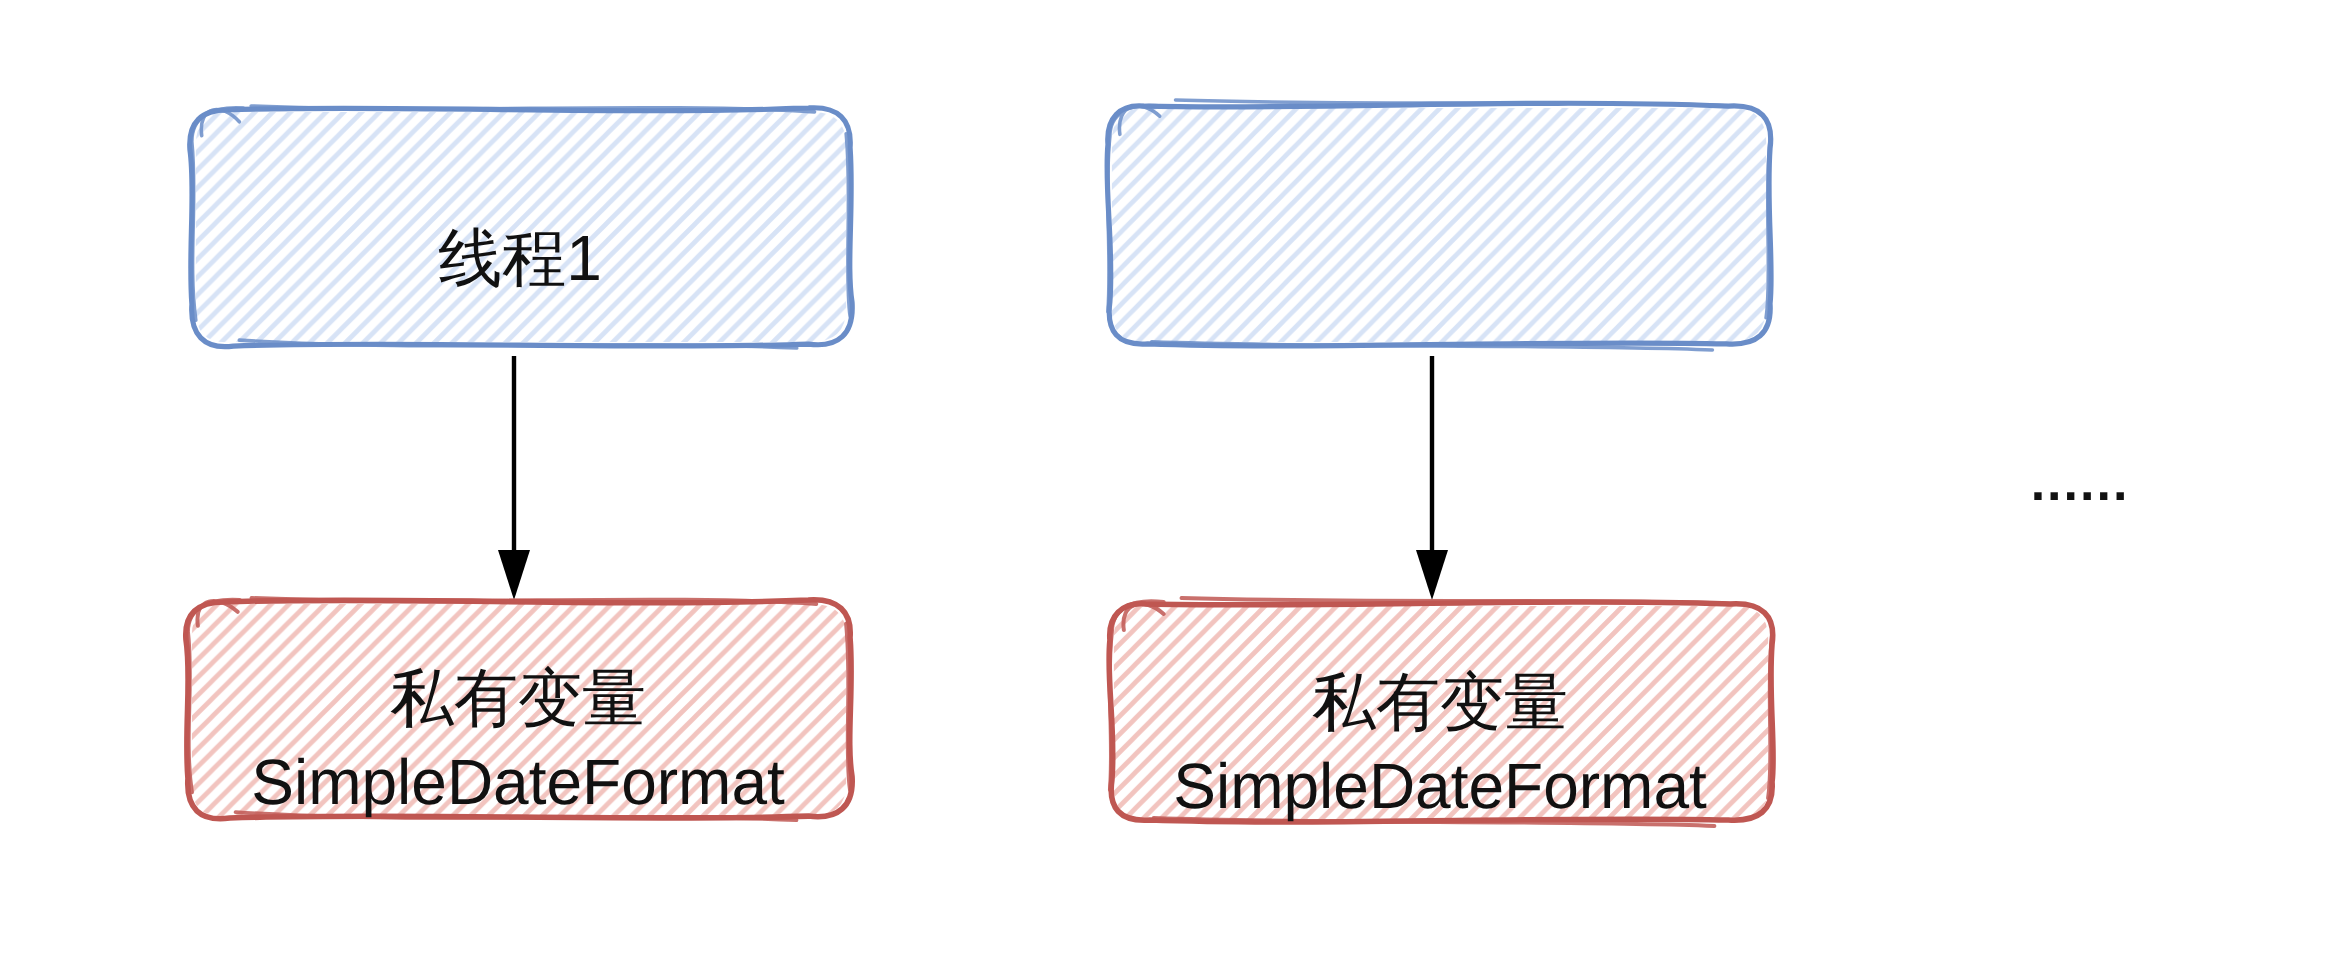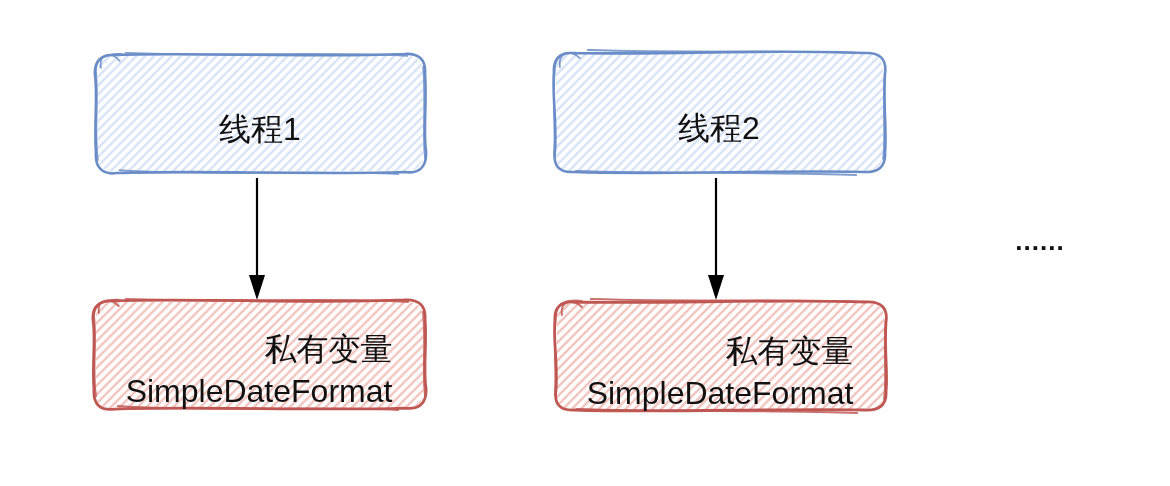--- a/index.html
+++ b/index.html
@@ -26,21 +26,21 @@
   }
   .node .sketch{
     position:absolute;left:0;top:0;width:100%;height:100%;
     overflow:visible;
   }
   .node .label{
     position:relative;
     color:var(--text);
     font-size:32px;
     line-height:1.3;
-    text-align:right;
+    text-align:center;
     white-space:nowrap;
     margin-top:32px;
   }
   .sketch .outline{fill:none;stroke-linecap:round;stroke-linejoin:round;}
   .node.blue .outline{stroke:var(--blue-stroke);stroke-width:2.6;}
   .node.blue .outline.over{stroke-width:1.8;opacity:.85;}
   .node.red .outline{stroke:var(--red-stroke);stroke-width:2.8;}
   .node.red .outline.over{stroke-width:2;opacity:.85;}
   .hatch-line-blue{stroke:var(--blue-hatch);stroke-width:2.4;}
   .hatch-line-red{stroke:var(--red-hatch);stroke-width:2.4;}
@@ -80,21 +80,20 @@
     </svg>
     <div class="label">线程1</div>
   </div>
 
   <div class="node blue" style="left:548px;top:47px;width:342px;height:131px">
     <svg class="sketch" viewBox="0 0 344 130" preserveAspectRatio="none">
       <path d="M 24 7 H 320 Q 338 7 337 26 V 104 Q 338 123 319 123 H 25 Q 7 124 8 105 V 26 Q 7 7 24 7 Z" fill="url(#hatch-blue)" stroke="none"></path>
       <path class="outline" d="M 24 6 C 115 8 215 2 318 6 C 334 5 341 12 339 27 C 337 55 341 86 339 104 C 340 119 332 125 317 124 C 225 122 115 127 26 124 C 11 125 5 118 7 103 C 9 76 4 46 6 25 C 5 12 12 5 24 6"></path>
       <path class="outline over" d="M 40 3 C 140 6 250 3 320 6 M 339 22 C 336 54 340 92 337 111 M 310 127 C 230 124 115 126 28 123 M 6 108 C 8 78 4 48 7 21 C 7 10 16 4 33 6 M 32 11 C 22 2 10 5 12 20"></path>
     </svg>
-    <div class="label">线程2</div>
   </div>
 
   <svg class="arrow" style="left:246px;top:176px" width="22" height="126" viewBox="0 0 22 126">
     <line x1="11" y1="2" x2="11" y2="102"></line>
     <polygon points="3,99 19,99 11,124"></polygon>
   </svg>
 
   <svg class="arrow" style="left:705px;top:176px" width="22" height="126" viewBox="0 0 22 126">
     <line x1="11" y1="2" x2="11" y2="102"></line>
     <polygon points="3,99 19,99 11,124"></polygon>

